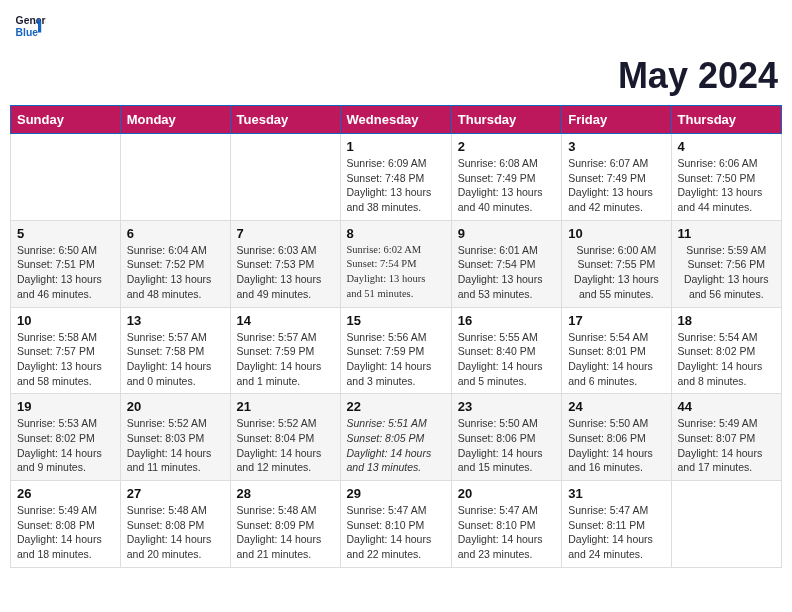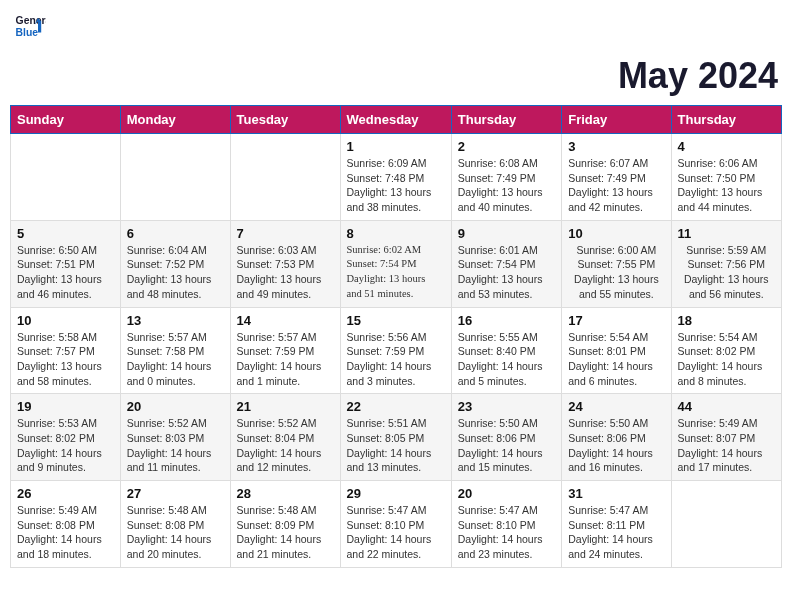--- a/index.html
+++ b/index.html
@@ -262,21 +262,21 @@
         </td>
         <td>
           <span class="day-number">21</span>
           <div class="day-info" style="white-space: pre-line;">Sunrise: 5:52 AM
 Sunset: 8:04 PM
 Daylight: 14 hours
 and 12 minutes.</div>
         </td>
         <td>
           <span class="day-number">22</span>
-          <div class="day-info" style="white-space: pre-line;">Sunrise: 5:51 AM
+          <div class="day-info" style="white-space: pre-line; font-style: italic;">Sunrise: 5:51 AM
 Sunset: 8:05 PM
 Daylight: 14 hours
 and 13 minutes.</div>
         </td>
         <td>
           <span class="day-number">23</span>
           <div class="day-info" style="white-space: pre-line;">Sunrise: 5:50 AM
 Sunset: 8:06 PM
 Daylight: 14 hours
 and 15 minutes.</div>

